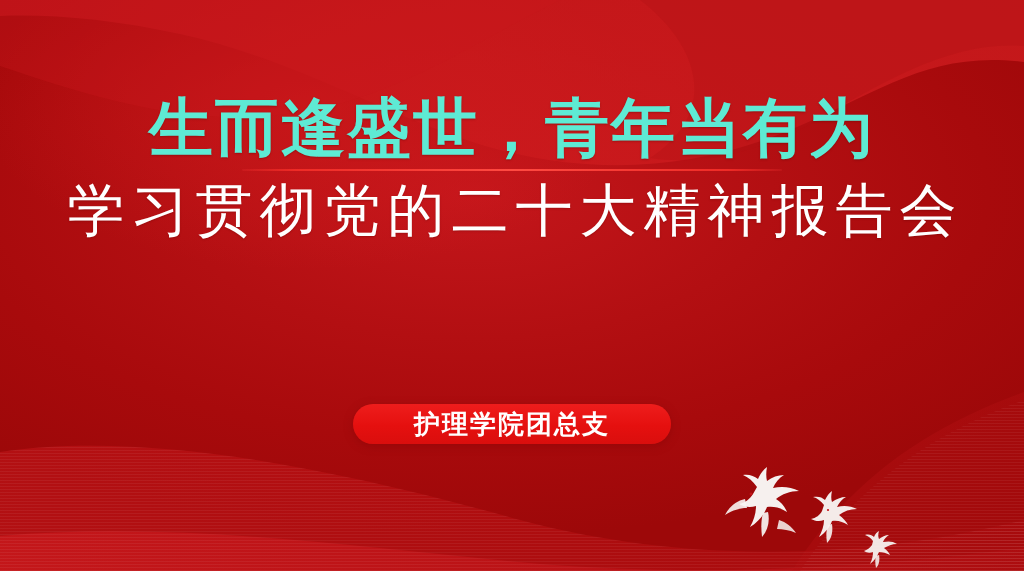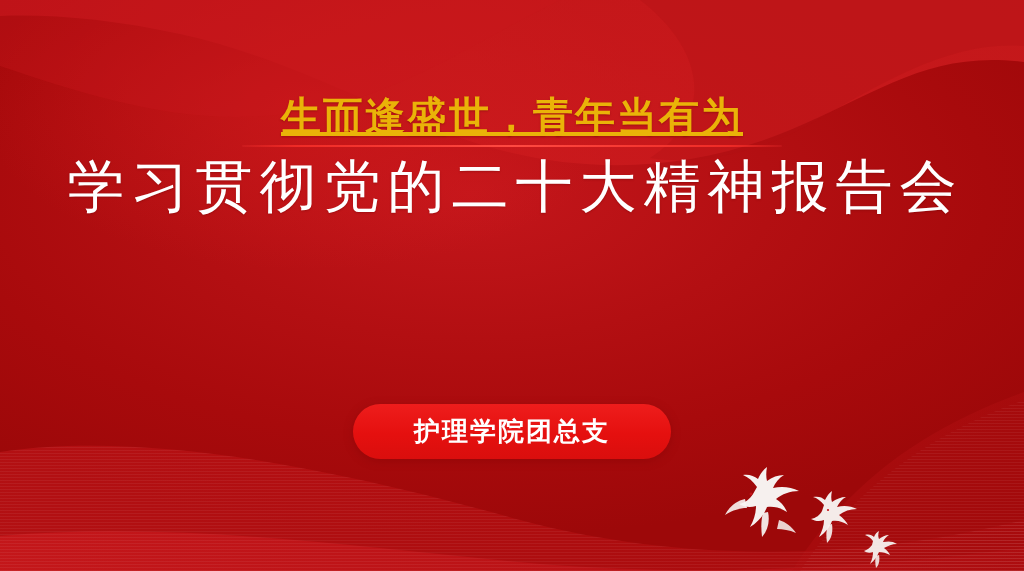--- a/index.html
+++ b/index.html
@@ -51,29 +51,28 @@
   .content {
     position: absolute;
     inset: 0;
     display: flex;
     flex-direction: column;
     align-items: center;
   }
 
   .title-main {
     margin-top: 96px;
-    color: #eab308;
+    color: #5eead4;
     font-family: "Liberation Sans", "DejaVu Sans", sans-serif;
     font-weight: 700;
-    font-size: 40px;
+    font-size: 64px;
     line-height: 1.02;
     letter-spacing: 2px;
     white-space: nowrap;
     text-shadow: 0 1px 2px rgba(90,0,0,0.35);
-    text-decoration: underline;
   }
 
   .title-rule {
     width: 540px;
     height: 2px;
     margin-top: 8px;
     background: linear-gradient(90deg,
         rgba(255,60,60,0.15) 0%,
         #ef2b26 10%,
         #ff4a42 50%,
@@ -94,21 +93,21 @@
     white-space: nowrap;
     text-shadow: 0 1px 2px rgba(90,0,0,0.3);
   }
 
   .org-pill {
     position: absolute;
     left: 50%;
     transform: translateX(-50%);
     top: 404px;
     width: 318px;
-    height: 55px;
+    height: 40px;
     border-radius: 28px;
     background: linear-gradient(180deg, #ee1d1c 0%, #e5100f 55%, #da0e0d 100%);
     box-shadow: 0 2px 10px rgba(120,0,0,0.35);
     display: flex;
     align-items: center;
     justify-content: center;
   }
   .org-pill-label {
     color: #ffffff;
     font-family: "Liberation Sans", "DejaVu Sans", sans-serif;

